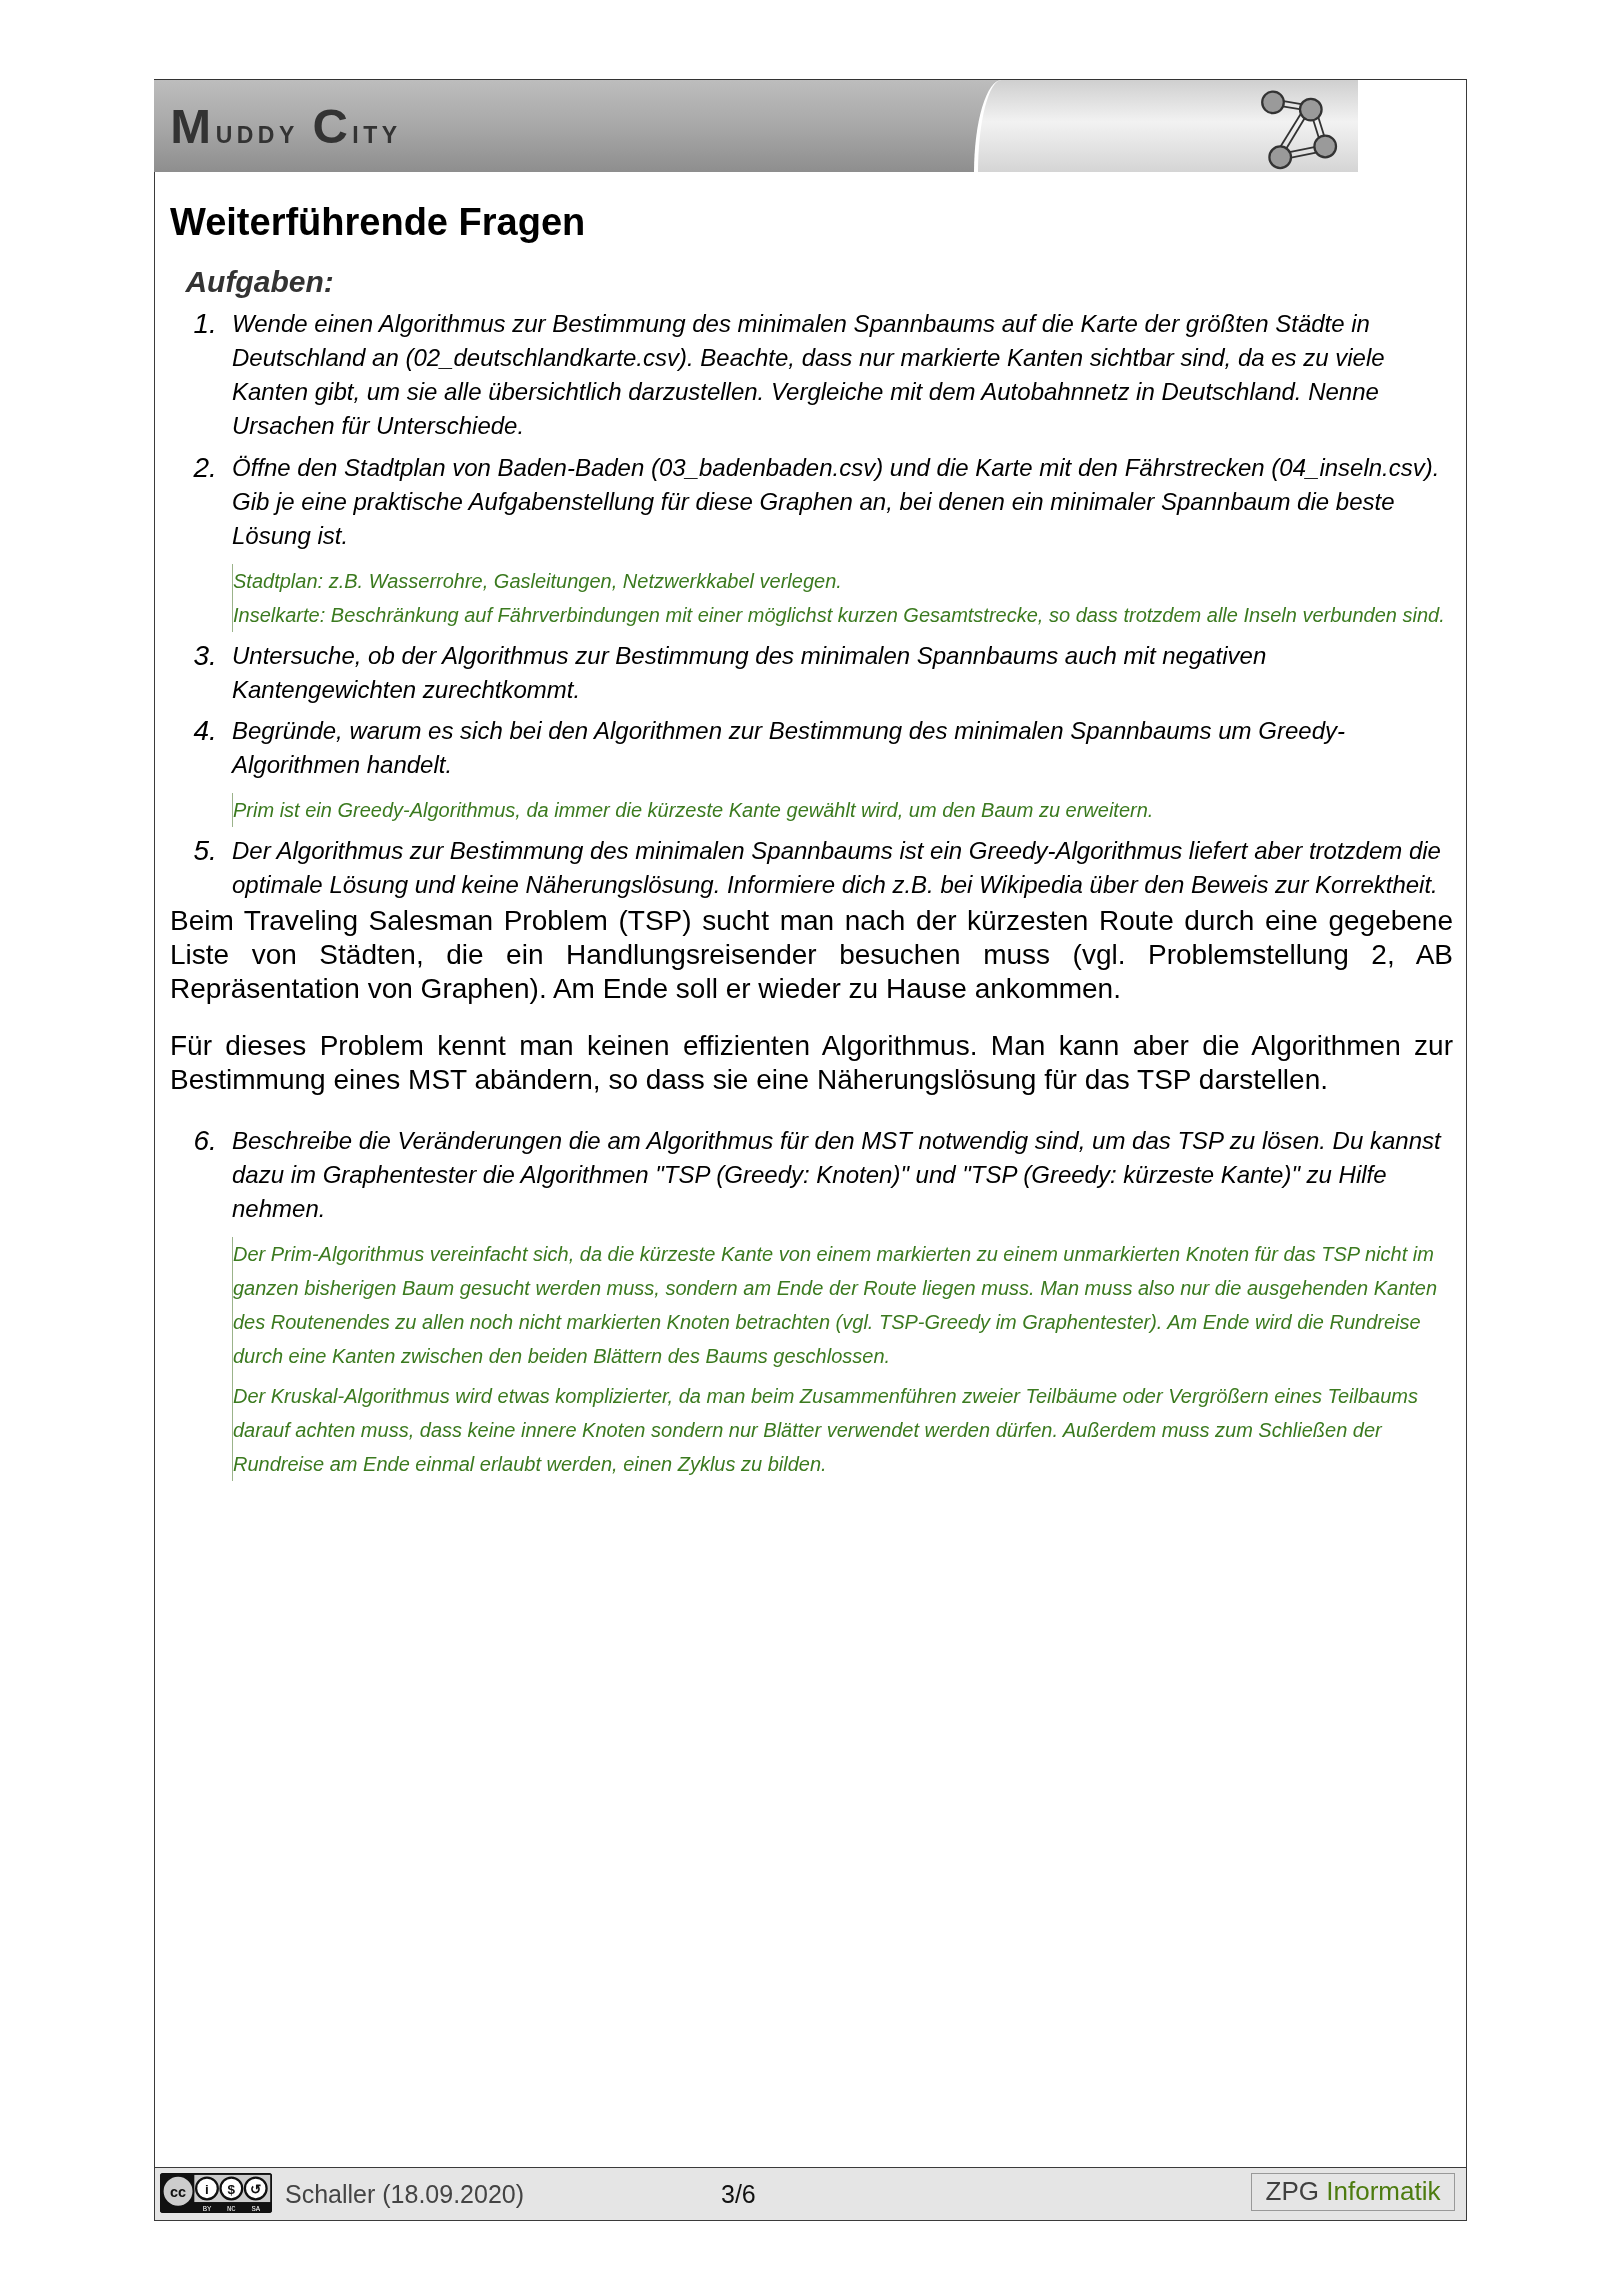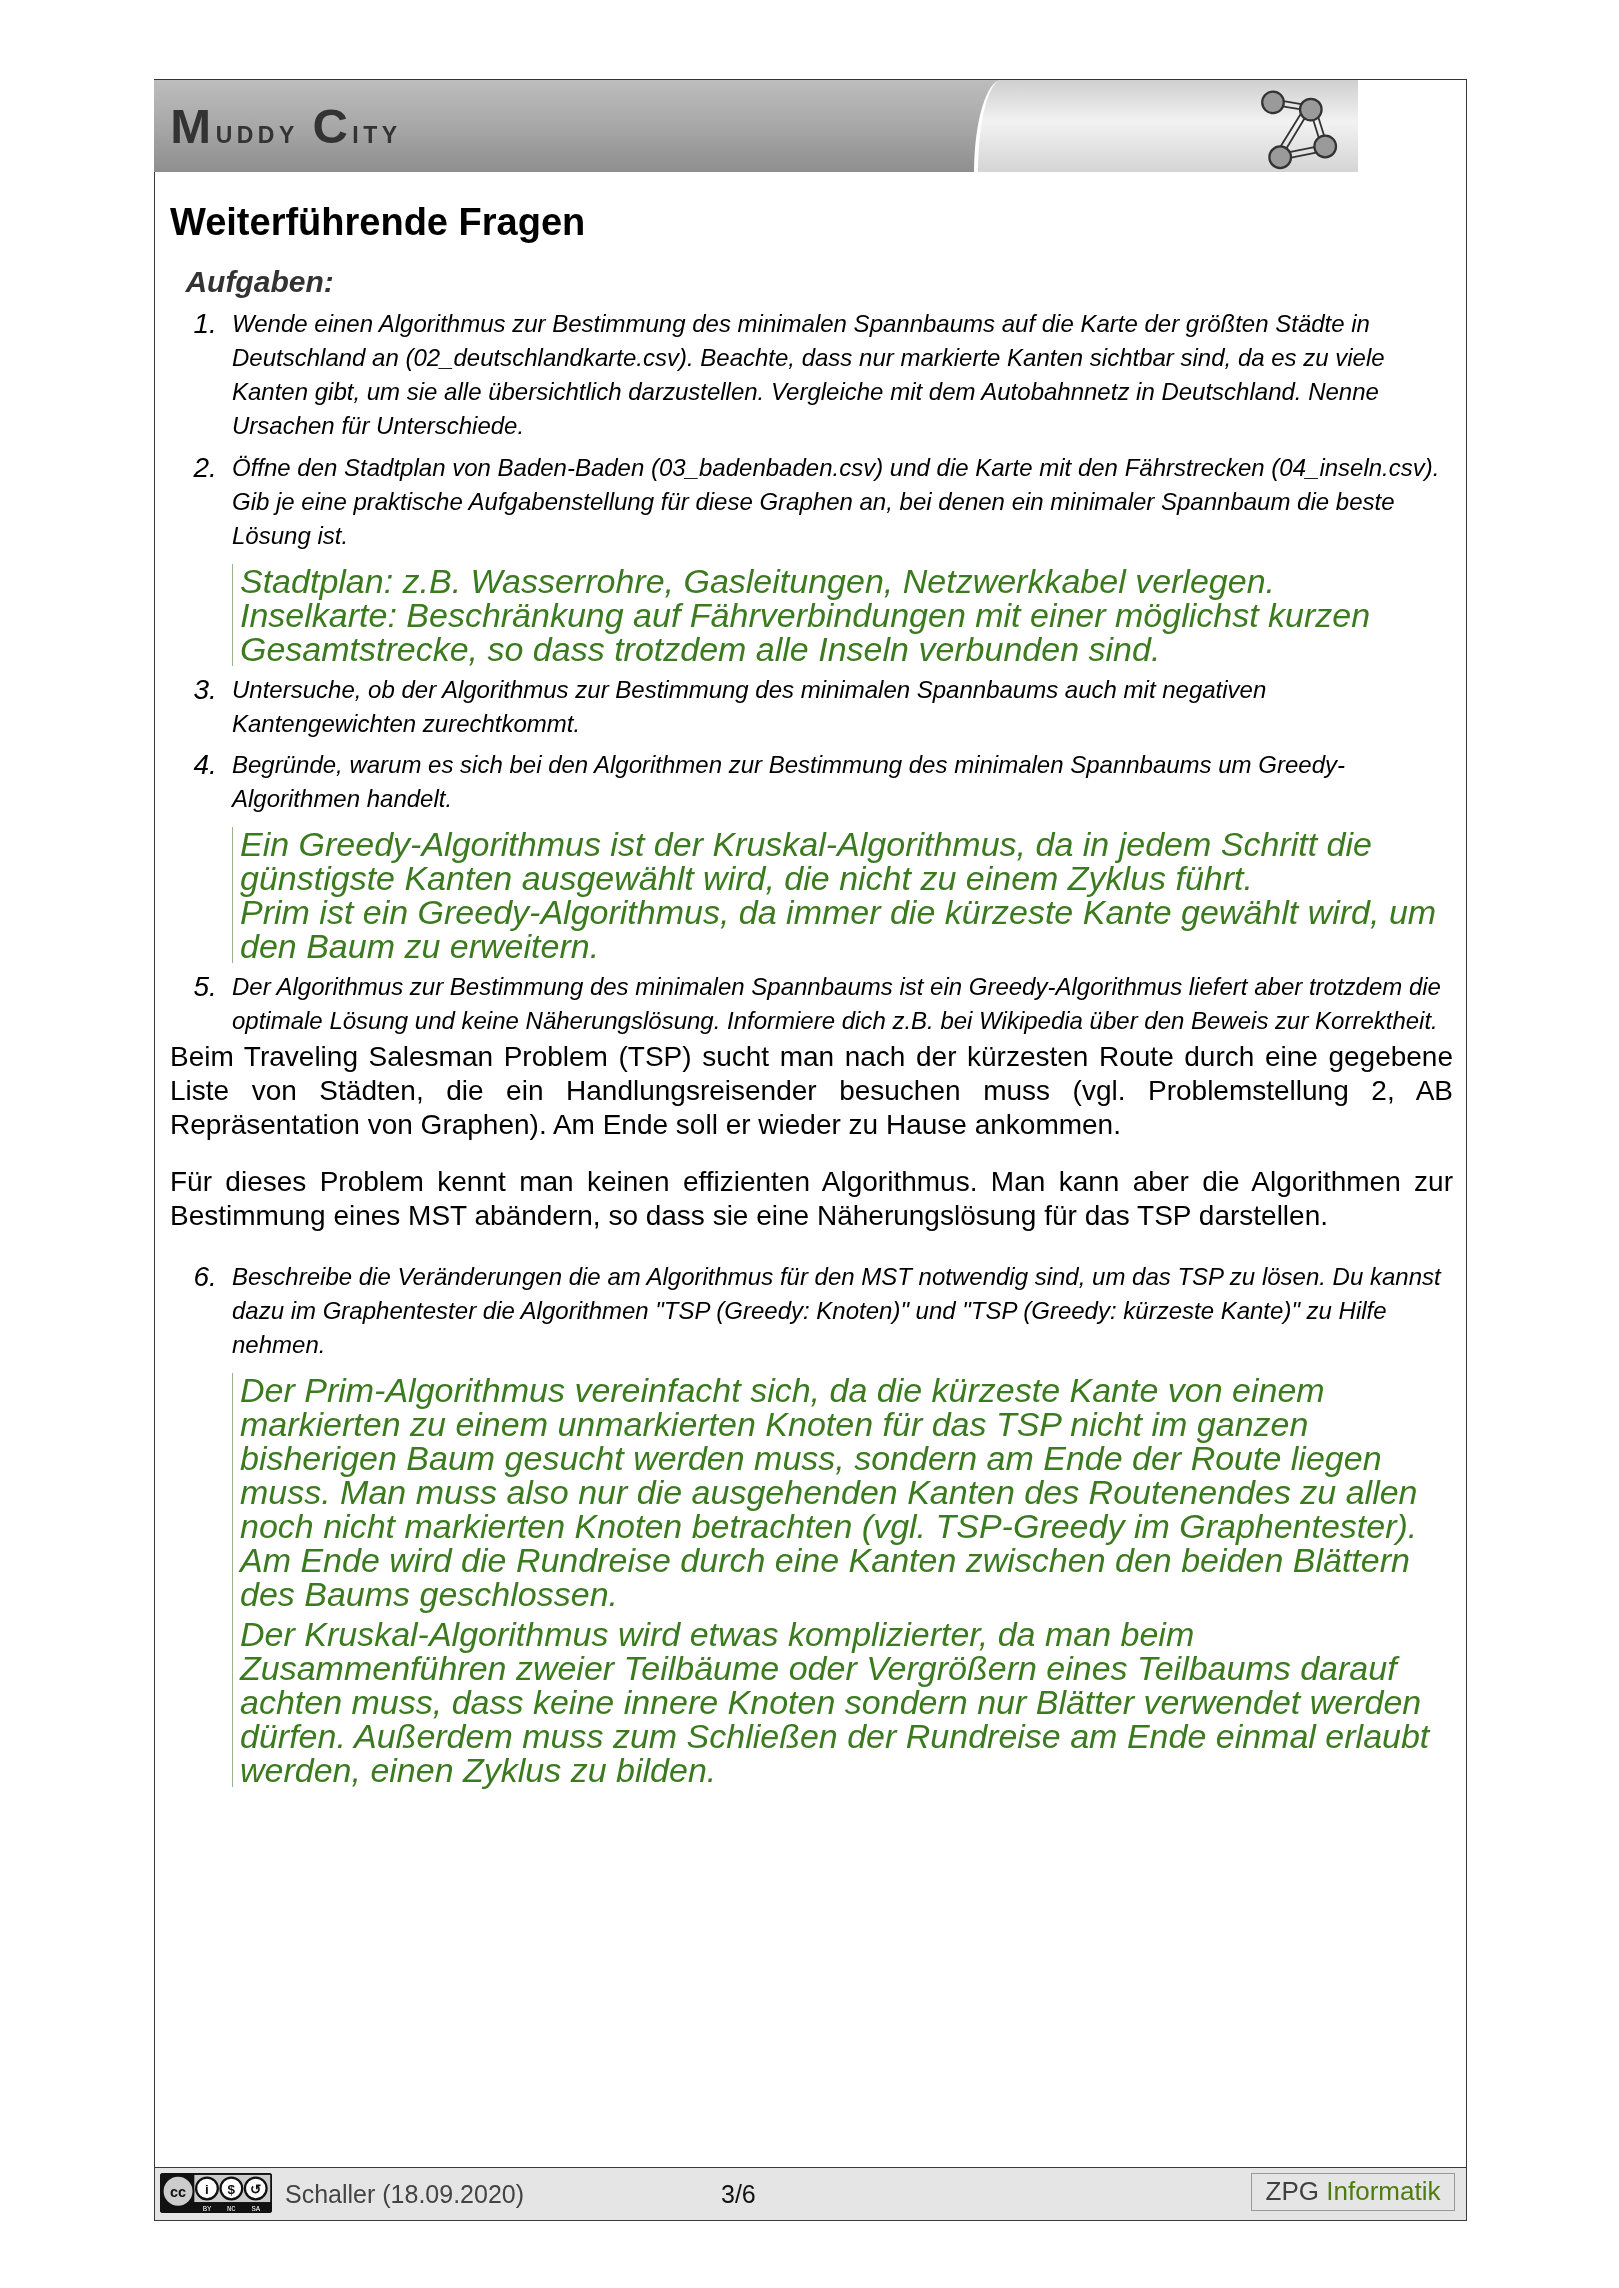--- a/index.html
+++ b/index.html
@@ -36,22 +36,22 @@
   }
   .aufgaben-heading {
     font-style: italic; font-weight: bold; font-size: 30px; color: #333;
     margin: 0 0 5.4px 15.4px; line-height: 40px;
   }
   ol.tasks { margin: 0; padding: 0; list-style: none; }
   .task { position: relative; padding-left: 62px; margin-bottom: 7.2px; }
   .task-num { position: absolute; left: 23.5px; top: 0; font-style: italic; font-size: 28px; line-height: 34px; }
   .task-text { font-style: italic; font-size: 24px; line-height: 34px; display: block; }
   .answer {
-    border-left: 1.8px solid #9bb38a; margin: 11px 0 7.2px 0; padding-left: 7px;
-    color: #3b7a1f; font-style: italic; font-size: 34px; line-height: 34px;
+    border-left: 1.8px solid #9bb38a; margin: 11px 0 7.2px 0; padding-left: 0;
+    color: #3b7a1f; font-style: italic; font-size: 20px; line-height: 34px;
   }
   .answer p { margin: 0 0 5.4px 0; }
   .answer p:last-child { margin-bottom: 0; }
   .para {
     font-size: 28px; line-height: 34px; text-align: justify; margin: 0 0 23.5px 0;
   }
   .footer {
     position: absolute; left: 154px; top: 2167px; width: 1313px; height: 54px;
     background: #e5e5e5; border: 1.8px solid #3a3a3a; box-sizing: border-box;
   }
@@ -118,21 +118,20 @@
       </div>
     </li>
     <li class="task">
       <span class="task-num">3.</span>
       <span class="task-text">Untersuche, ob der Algorithmus zur Bestimmung des minimalen Spannbaums auch mit negativen Kantengewichten zurechtkommt.</span>
     </li>
     <li class="task">
       <span class="task-num">4.</span>
       <span class="task-text">Begründe, warum es sich bei den Algorithmen zur Bestimmung des minimalen Spannbaums um Greedy-Algorithmen handelt.</span>
       <div class="answer">
-        <p style="margin:0">Ein Greedy-Algorithmus ist der Kruskal-Algorithmus, da in jedem Schritt die günstigste Kanten ausgewählt wird, die nicht zu einem Zyklus führt.</p>
         <p>Prim ist ein Greedy-Algorithmus, da immer die kürzeste Kante gewählt wird, um den Baum zu erweitern.</p>
       </div>
     </li>
     <li class="task" style="margin-bottom:1.8px">
       <span class="task-num">5.</span>
       <span class="task-text">Der Algorithmus zur Bestimmung des minimalen Spannbaums ist ein Greedy-Algorithmus liefert aber trotzdem die optimale Lösung und keine Näherungslösung. Informiere dich z.B. bei Wikipedia über den Beweis zur Korrektheit.</span>
     </li>
   </ol>
 
   <p class="para">Beim Traveling Salesman Problem (TSP) sucht man nach der kürzesten Route durch eine gegebene Liste von Städten, die ein Handlungsreisender besuchen muss (vgl. Problemstellung 2, AB Repräsentation von Graphen). Am Ende soll er wieder zu Hause ankommen.</p>

